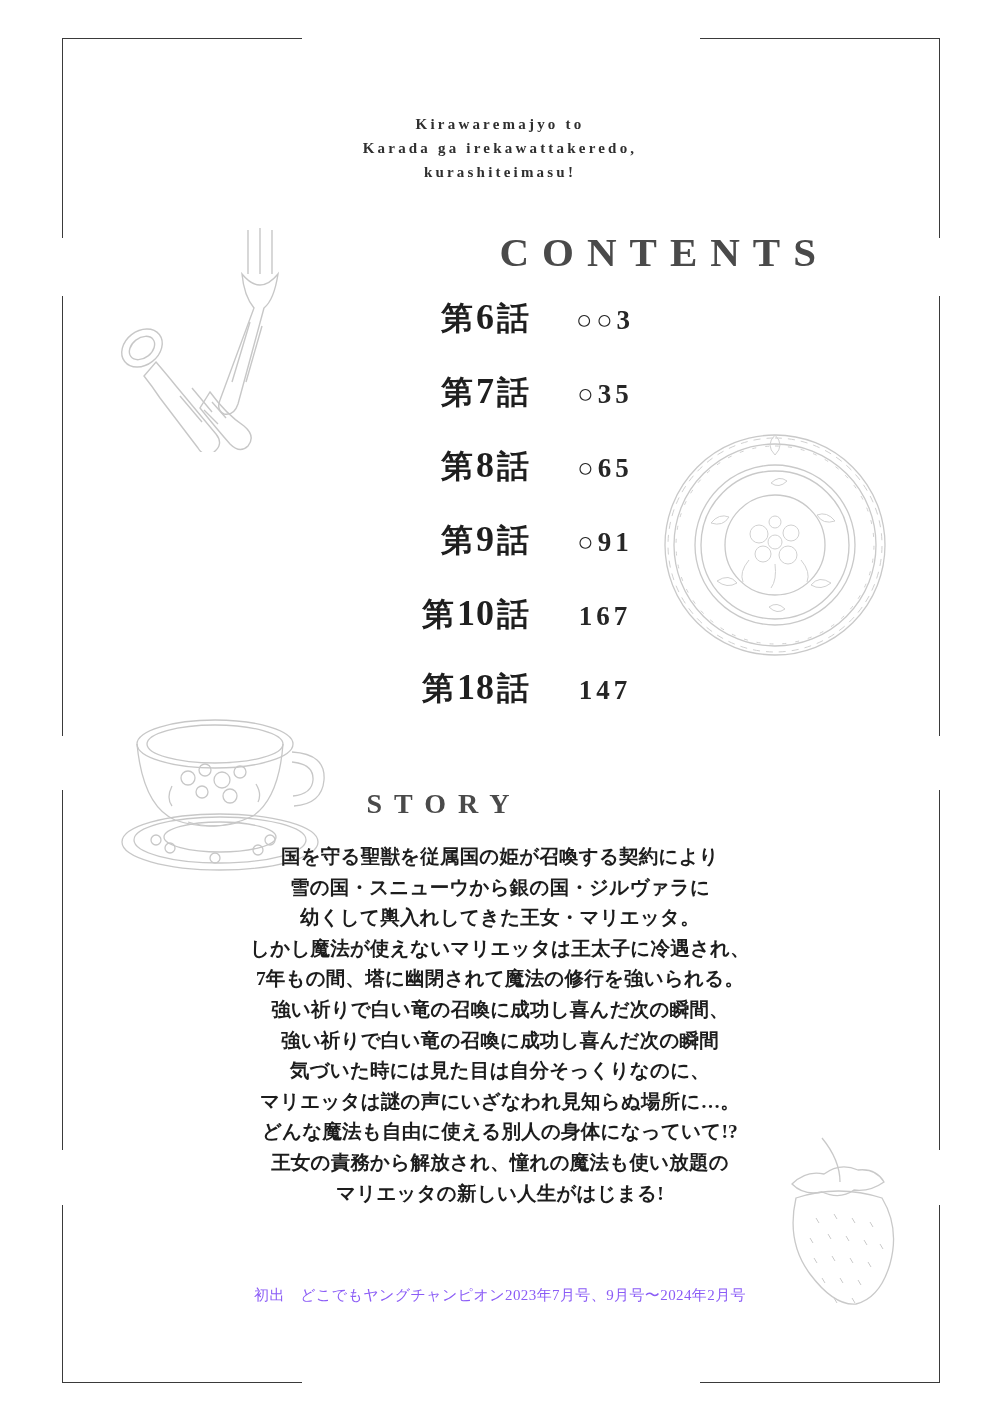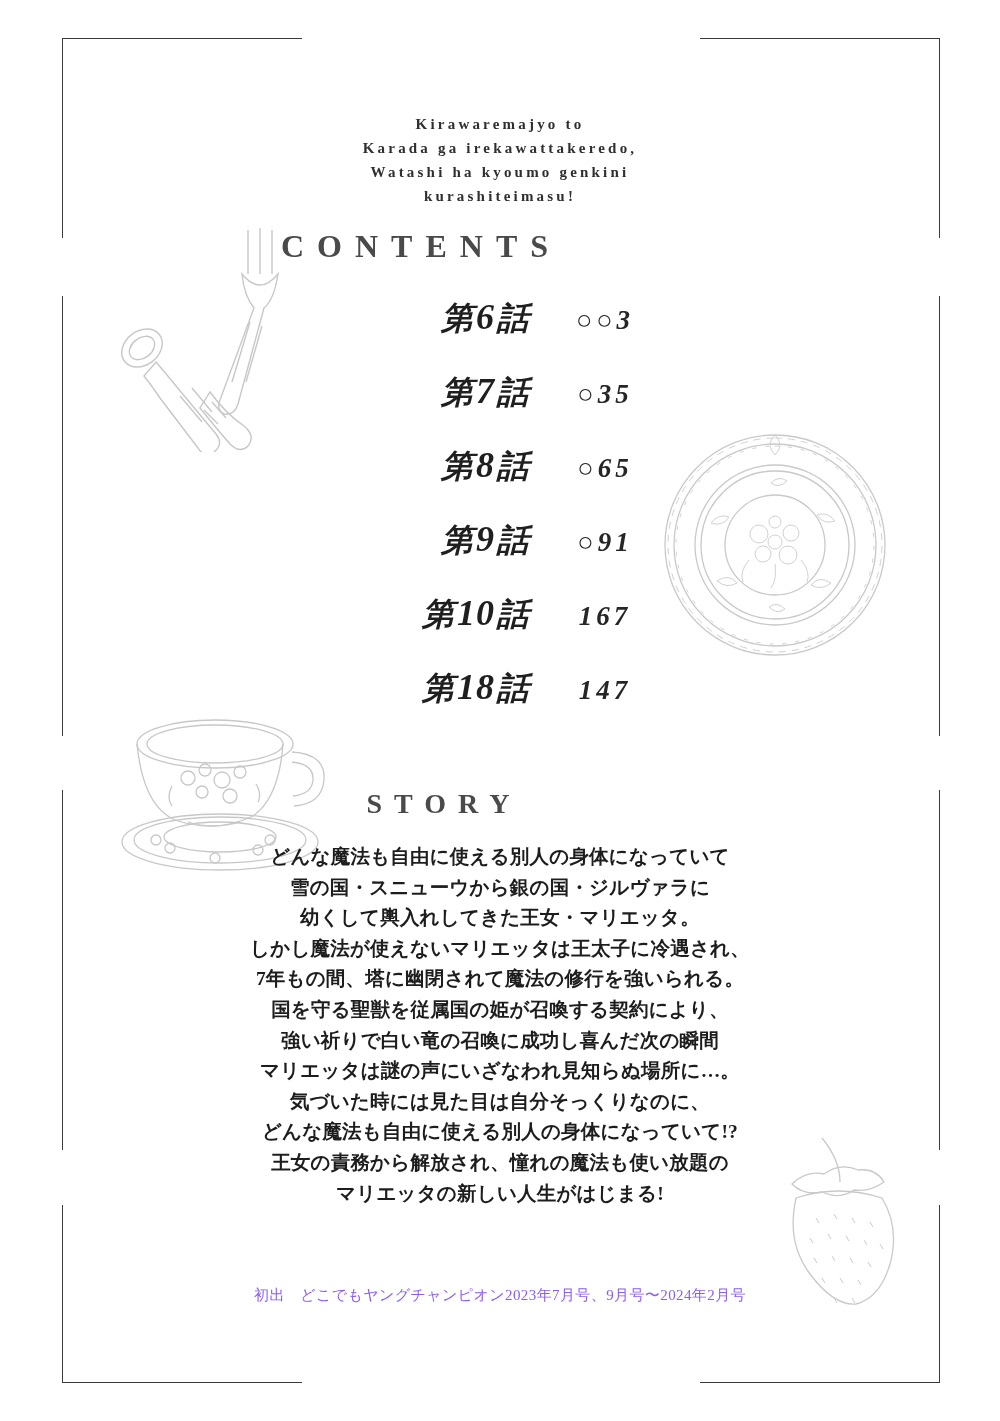--- a/index.html
+++ b/index.html
@@ -39,35 +39,34 @@
     color: #2f2f2f;
   }
   .romaji div { white-space: pre; }
 
   
   .contents-heading {
     position: absolute;
     top: 228px;
     left: 0;
     width: 829px;
-    text-align: center;
-    font-size: 32px;
+    text-align: right;
+    font-size: 41px;
     font-weight: bold;
     letter-spacing: 13px;
     color: #4a4a4a;
     text-indent: 13px;
   }
 
   
   .toc {
     position: absolute;
     top: 296px;
     left: 330px;
     width: 360px;
-    font-style: italic;
   }
   .toc-row {
     display: flex;
     align-items: baseline;
     height: 74px;
   }
   .toc-label {
     width: 200px;
     text-align: right;
     font-size: 32px;
@@ -270,21 +269,20 @@
         <path d="M66 152 l3 5 M84 152 l3 5 M102 154 l3 5"></path>
         <path d="M78 172 l3 5 M96 172 l3 5"></path>
       </g>
     </g>
   </svg>
 </div>
 
 <div class="romaji">
   <div>Kirawaremajyo to</div>
   <div>Karada ga irekawattakeredo,</div>
-  <div>Watashi ha kyoumo genkini</div>
   <div>kurashiteimasu!</div>
 </div>
 
 <div class="contents-heading">CONTENTS</div>
 
 <div class="toc">
   <div class="toc-row">
     <div class="toc-label"><span>第</span><span class="num">6</span><span>話</span></div>
     <div class="toc-page">○○3</div>
   </div>
@@ -306,27 +304,27 @@
   </div>
   <div class="toc-row">
     <div class="toc-label"><span>第</span><span class="num">18</span><span>話</span></div>
     <div class="toc-page">147</div>
   </div>
 </div>
 
 <div class="story-heading">STORY</div>
 
 <div class="story-body">
-  <div>どんな魔法も自由に使える別人の身体になっていて</div>
+  <div>国を守る聖獣を従属国の姫が召喚する契約により</div>
   <div>雪の国・スニューウから銀の国・ジルヴァラに</div>
   <div>幼くして輿入れしてきた王女・マリエッタ。</div>
   <div>しかし魔法が使えないマリエッタは王太子に冷遇され、</div>
   <div>7年もの間、塔に幽閉されて魔法の修行を強いられる。</div>
-  <div>国を守る聖獣を従属国の姫が召喚する契約により、</div>
+  <div>強い祈りで白い竜の召喚に成功し喜んだ次の瞬間、</div>
   <div>強い祈りで白い竜の召喚に成功し喜んだ次の瞬間</div>
+  <div>気づいた時には見た目は自分そっくりなのに、</div>
   <div>マリエッタは謎の声にいざなわれ見知らぬ場所に…。</div>
-  <div>気づいた時には見た目は自分そっくりなのに、</div>
   <div>どんな魔法も自由に使える別人の身体になっていて!?</div>
   <div>王女の責務から解放され、憧れの魔法も使い放題の</div>
   <div>マリエッタの新しい人生がはじまる!</div>
 </div>
 
 <div class="footnote">初出　どこでもヤングチャンピオン2023年7月号、9月号〜2024年2月号</div>
 
 </body></html>

